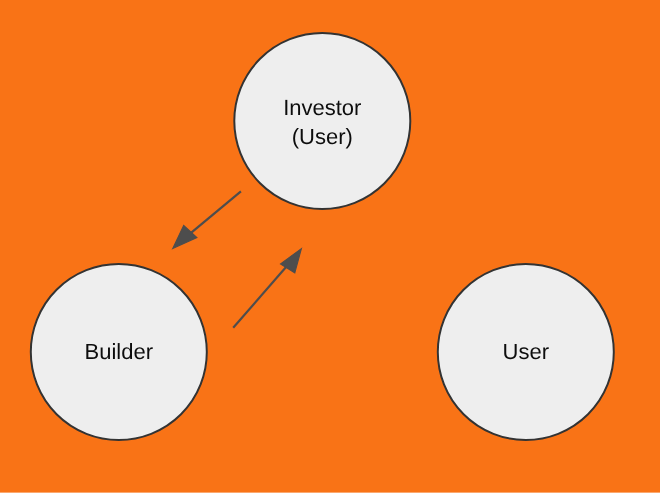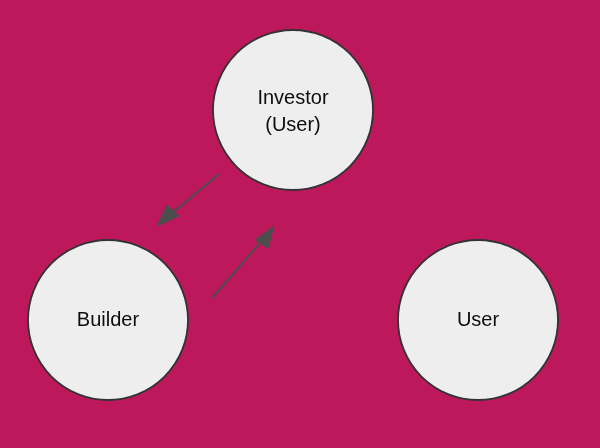--- a/index.html
+++ b/index.html
@@ -11,21 +11,21 @@
   body {
     width: 600px;
     height: 448px;
     overflow: hidden;
     font-family: "Liberation Sans", sans-serif;
   }
   #canvas-wrap {
     position: relative;
     width: 600px;
     height: 448px;
-    background: #be185d;
+    background: #f97316;
   }
   svg#diagram {
     display: block;
     width: 600px;
     height: 448px;
   }
   .node-circle {
     fill: #eeeeee;
     stroke: #333333;
     stroke-width: 1.8;

